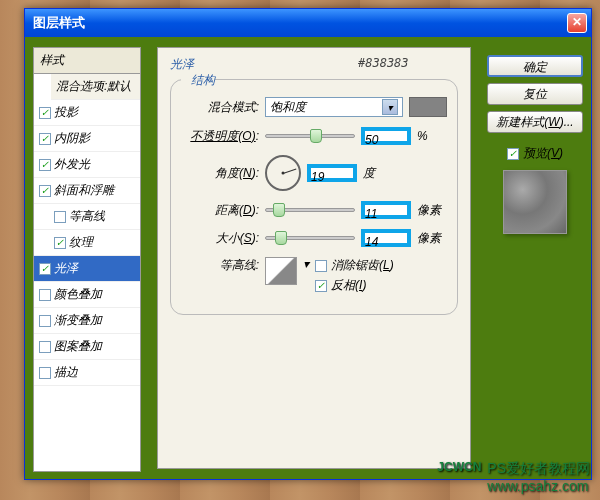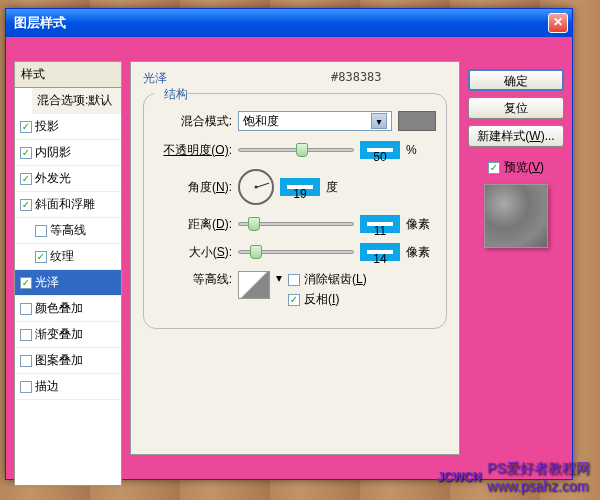--- a/index.html
+++ b/index.html
@@ -1,55 +1,55 @@
 <!DOCTYPE html>
 <html><head>
 <meta charset="utf-8">
 <style>
 * { box-sizing: border-box; margin: 0; padding: 0; font-family: "Microsoft YaHei", SimSun, sans-serif; font-size: 12px; }
 body { background: linear-gradient(90deg, #a87850 0%, #c89868 50%, #a87850 100%); width: 600px; height: 500px; position: relative; }
 .wood { position: absolute; inset: 0; background: repeating-linear-gradient(90deg, #b8875c 0px, #c29467 30px, #b8875c 60px, #a87850 90px); }
-.dialog { position: absolute; left: 5px; top: 8px; width: 568px; height: 472px; background: #ec4899; border: 1px solid #0831d9; box-shadow: 0 0 8px rgba(0,0,0,0.5); }
+.dialog { position: absolute; left: 24px; top: 8px; width: 568px; height: 472px; background: #4d7c0f; border: 1px solid #0831d9; box-shadow: 0 0 8px rgba(0,0,0,0.5); }
 .titlebar { height: 28px; background: linear-gradient(180deg, #3d95ff 0%, #0053e1 50%, #0046d5 100%); display: flex; align-items: center; padding: 0 4px; color: #fff; font-weight: bold; }
 .titlebar .title { flex: 1; padding-left: 4px; font-size: 13px; }
 .close-btn { width: 20px; height: 20px; background: linear-gradient(180deg, #f5a6a0, #e7402f); border: 1px solid #fff; border-radius: 3px; color: #fff; text-align: center; line-height: 16px; font-weight: bold; cursor: pointer; }
-.body { display: flex; height: calc(100% - 28px); padding: 24px 8px; gap: 8px; }
+.body { display: flex; height: calc(100% - 28px); padding: 10px 8px; gap: 16px; font-style: italic; }
 .left-panel { width: 108px; }
 .styles-header { background: #ece9d8; border: 1px solid #999; padding: 4px 6px; }
 .styles-list { border: 1px solid #999; border-top: none; background: #fff; height: 398px; }
 .style-row { display: flex; align-items: center; padding: 4px 5px; gap: 3px; cursor: pointer; border-bottom: 1px solid #eee; }
 .style-row.header { background: #f4f2e8; font-weight: normal; margin-left: 17px; }
 .style-row.selected { background: #316ac5; color: #fff; }
 .style-row .indent { width: 12px; }
 .chk { width: 12px; height: 12px; border: 1px solid #7b9ebd; background: #fff; display: inline-flex; align-items: center; justify-content: center; font-size: 10px; color: #21a121; }
 .center-panel { flex: 1; border: 1px solid #999; background: #f4f2e8; padding: 8px 12px; position: relative; }
 .section-title { color: #2c5fa8; font-size: 13px; margin-bottom: 6px; display: flex; align-items: center; gap: 8px; }
 .hexval { color: #444; font-family: monospace; position: absolute; left: 200px; top: 8px; }
 .fieldset-label { color: #2c5fa8; font-size: 12px; padding-left: 10px; }
 .fieldset { border: 1px solid #bbb; border-radius: 13px; padding: 12px 10px 10px 10px; margin-top: 4px; }
 .row { display: flex; align-items: center; gap: 6px; margin-bottom: 10px; }
 .lbl { width: 78px; text-align: right; }
 .combo { flex: 1; height: 20px; border: 1px solid #7b9ebd; background: #fff; display: flex; align-items: center; padding: 0 4px; justify-content: space-between; }
 .combo-arrow { width: 16px; height: 16px; background: linear-gradient(#cde, #abd); border: 1px solid #7b9ebd; display: flex; align-items: center; justify-content: center; font-size: 10px; }
 .swatch { width: 38px; height: 20px; background: #838383; border: 1px solid #666; }
 .slider { flex: 1; height: 4px; background: #ccc; border: 1px solid #999; position: relative; border-radius: 2px; }
 .thumb { position: absolute; top: -6px; width: 12px; height: 14px; background: linear-gradient(#dff5d9, #a7d89f); border: 1px solid #6a6; border-radius: 2px 2px 4px 4px; }
-.numbox { width: 40px; height: 18px; border: 7px solid #0ea5e9; background: #fff; text-align: center; line-height: 18px; }
+.numbox { width: 50px; height: 18px; border: 4px solid #0ea5e9; background: #fff; text-align: left; line-height: 18px; }
 .unit { width: 30px; }
 .angle-ctrl { width: 36px; height: 36px; border: 2px solid #666; border-radius: 50%; position: relative; background: #f4f2e8; }
 .angle-line { position: absolute; left: 50%; top: 50%; width: 14px; height: 1px; background: #333; transform-origin: left center; transform: rotate(-19deg); }
 .angle-dot { position: absolute; left: 50%; top: 50%; width: 3px; height: 3px; background: #333; border-radius: 50%; transform: translate(-50%,-50%); }
 .contour { width: 32px; height: 28px; border: 1px solid #999; background: linear-gradient(135deg, #fff 48%, #888 52%); }
 .right-panel { width: 96px; display: flex; flex-direction: column; gap: 6px; margin-top: 8px; }
 .btn { height: 22px; border: 1px solid #888; background: linear-gradient(#fff, #e6e4d8); border-radius: 3px; cursor: pointer; text-align: center; line-height: 20px; }
 .btn.primary { border: 2px solid #4a7dc9; }
 .preview-box { margin-top: 6px; }
 .preview-chk { display: flex; align-items: center; gap: 4px; margin-bottom: 8px; justify-content: center; }
 .preview-img { width: 64px; height: 64px; margin: 0 auto; background: radial-gradient(circle at 30% 30%, #aaa, #777 40%, #888 70%, #666); border: 1px solid #999; box-shadow: 2px 2px 4px rgba(0,0,0,0.3); }
-.watermark { position: absolute; right: 10px; bottom: 6px; color: #6d28d9; font-weight: bold; font-size: 16px; text-shadow: 1px 1px 2px #000; display: flex; align-items: center; gap: 6px; }
+.watermark { position: absolute; right: 10px; bottom: 6px; color: #15803d; font-weight: bold; font-size: 16px; text-shadow: 1px 1px 2px #000; display: flex; gap: 6px; }
 .watermark .sub { font-size: 14px; font-weight: normal; }
 .u { text-decoration: underline; }
 </style>
 </head>
 <body>
 
 <div class="wood"></div>
 
 <div class="dialog">
   <div class="titlebar">

